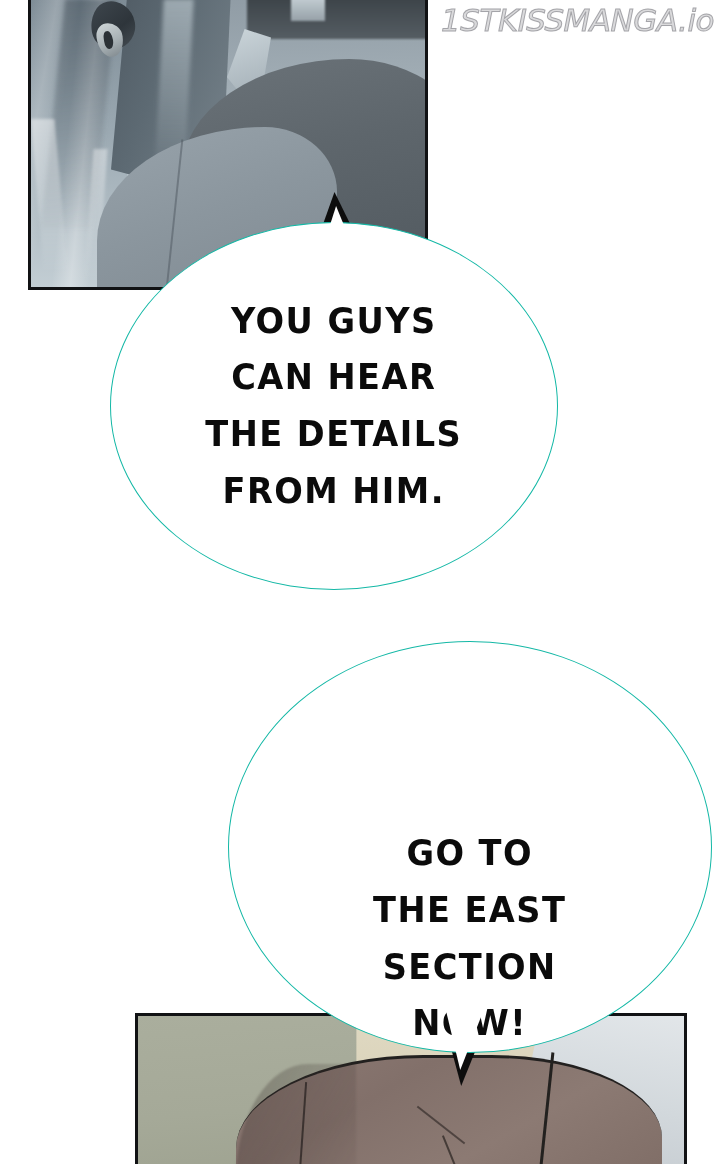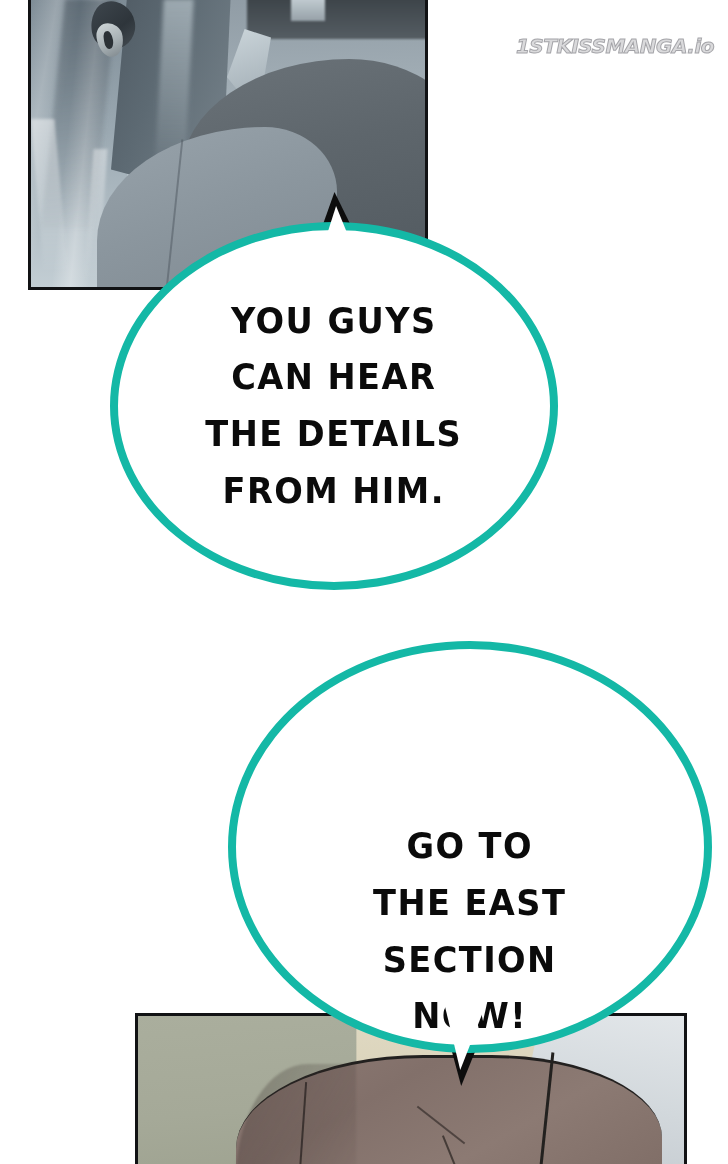--- a/index.html
+++ b/index.html
@@ -185,21 +185,21 @@
   #bp-right-edge {
     left: 74%; top: 24%; width: 3px; height: 120%;
     background: #23211f;
     transform: rotate(6deg);
   }
 
   
   .bubble {
     position: absolute;
     background: #ffffff;
-    border: 8px solid #14b8a6;
+    border: 1px solid #14b8a6;
     border-radius: 50%;
     display: flex;
     align-items: center;
     justify-content: center;
     box-sizing: border-box;
   }
   .bubble-text {
     text-align: center;
     color: #0b0b0b;
     font-family: "DejaVu Sans", sans-serif;
@@ -240,30 +240,29 @@
     clip-path: polygon(0% 0%, 100% 0%, 38% 100%);
   }
 
   
   #watermark {
     position: absolute;
     right: 14px;
     top: 2px;
     font-family: "DejaVu Sans", sans-serif;
     font-style: italic;
-    font-weight: 700;
-    font-size: 20px;
+    font-weight: 400;
+    font-size: 31px;
     letter-spacing: -0.5px;
     color: transparent;
     -webkit-text-stroke: 1px rgba(140,140,145,0.75);
     text-shadow: 0 0 1px rgba(170,170,175,0.45);
     white-space: nowrap;
     pointer-events: none;
     user-select: none;
-    margin-top: 32px;
   }
 </style>
 </head>
 <body>
 
 <div id="page">
 
   <div class="panel" id="panel-top">
     <div class="art-layer" id="wall-left"></div>
     <div class="art-layer" id="wall-left-shadow"></div>

